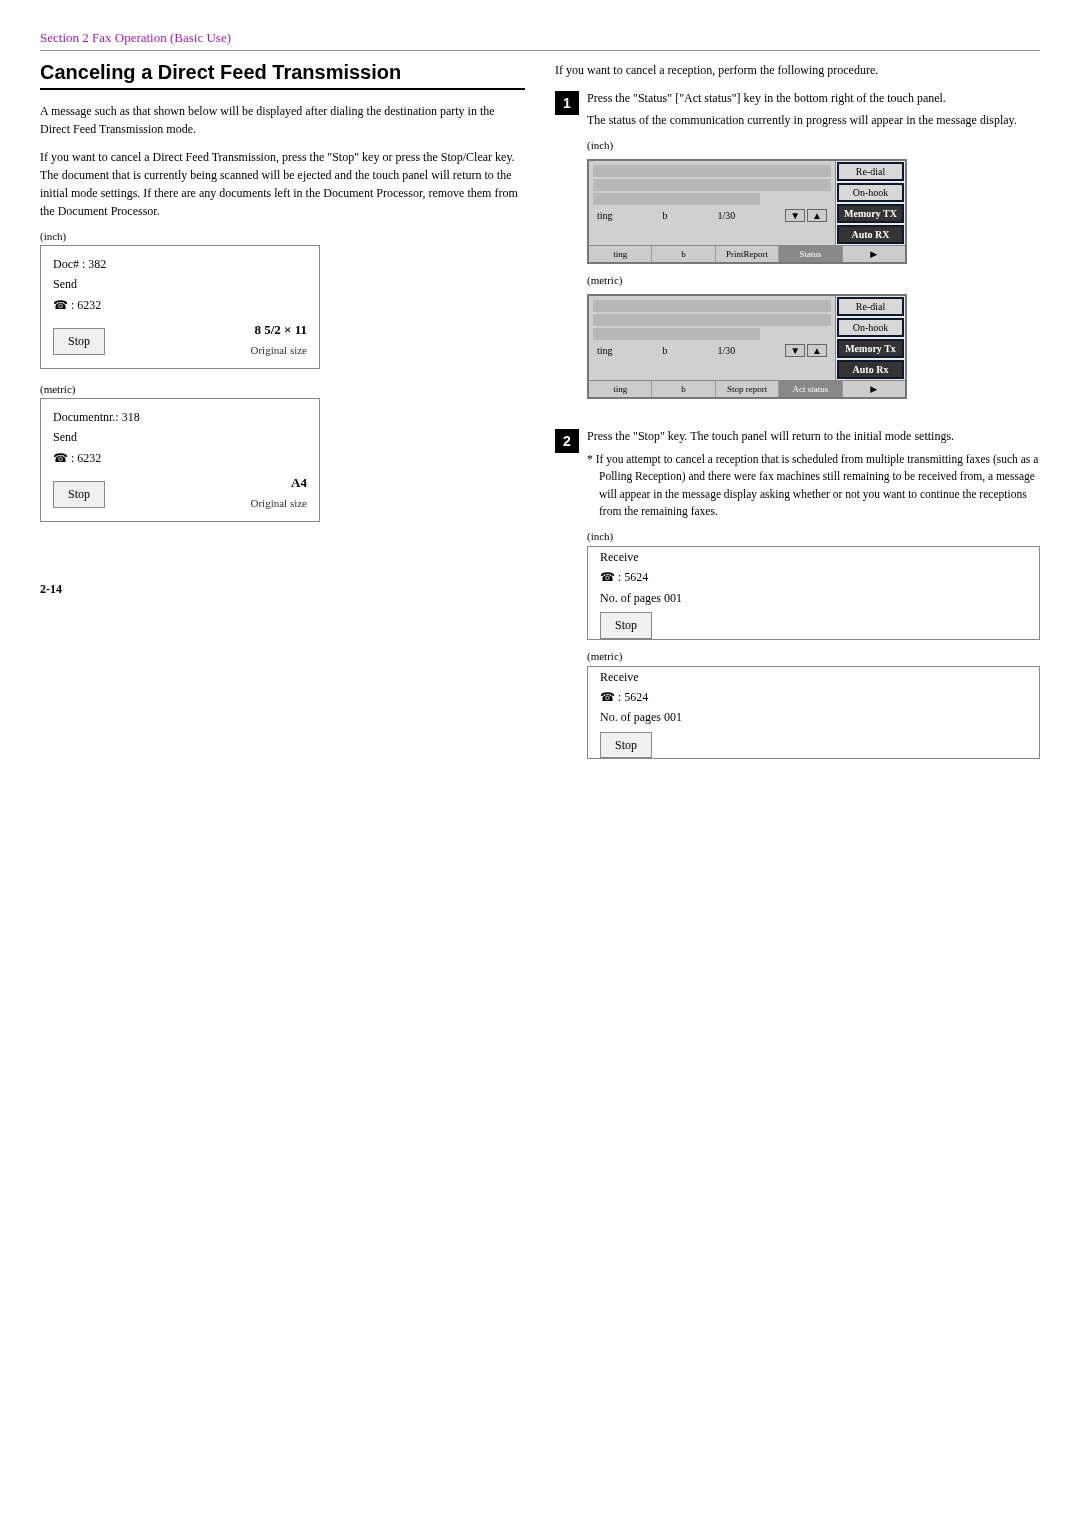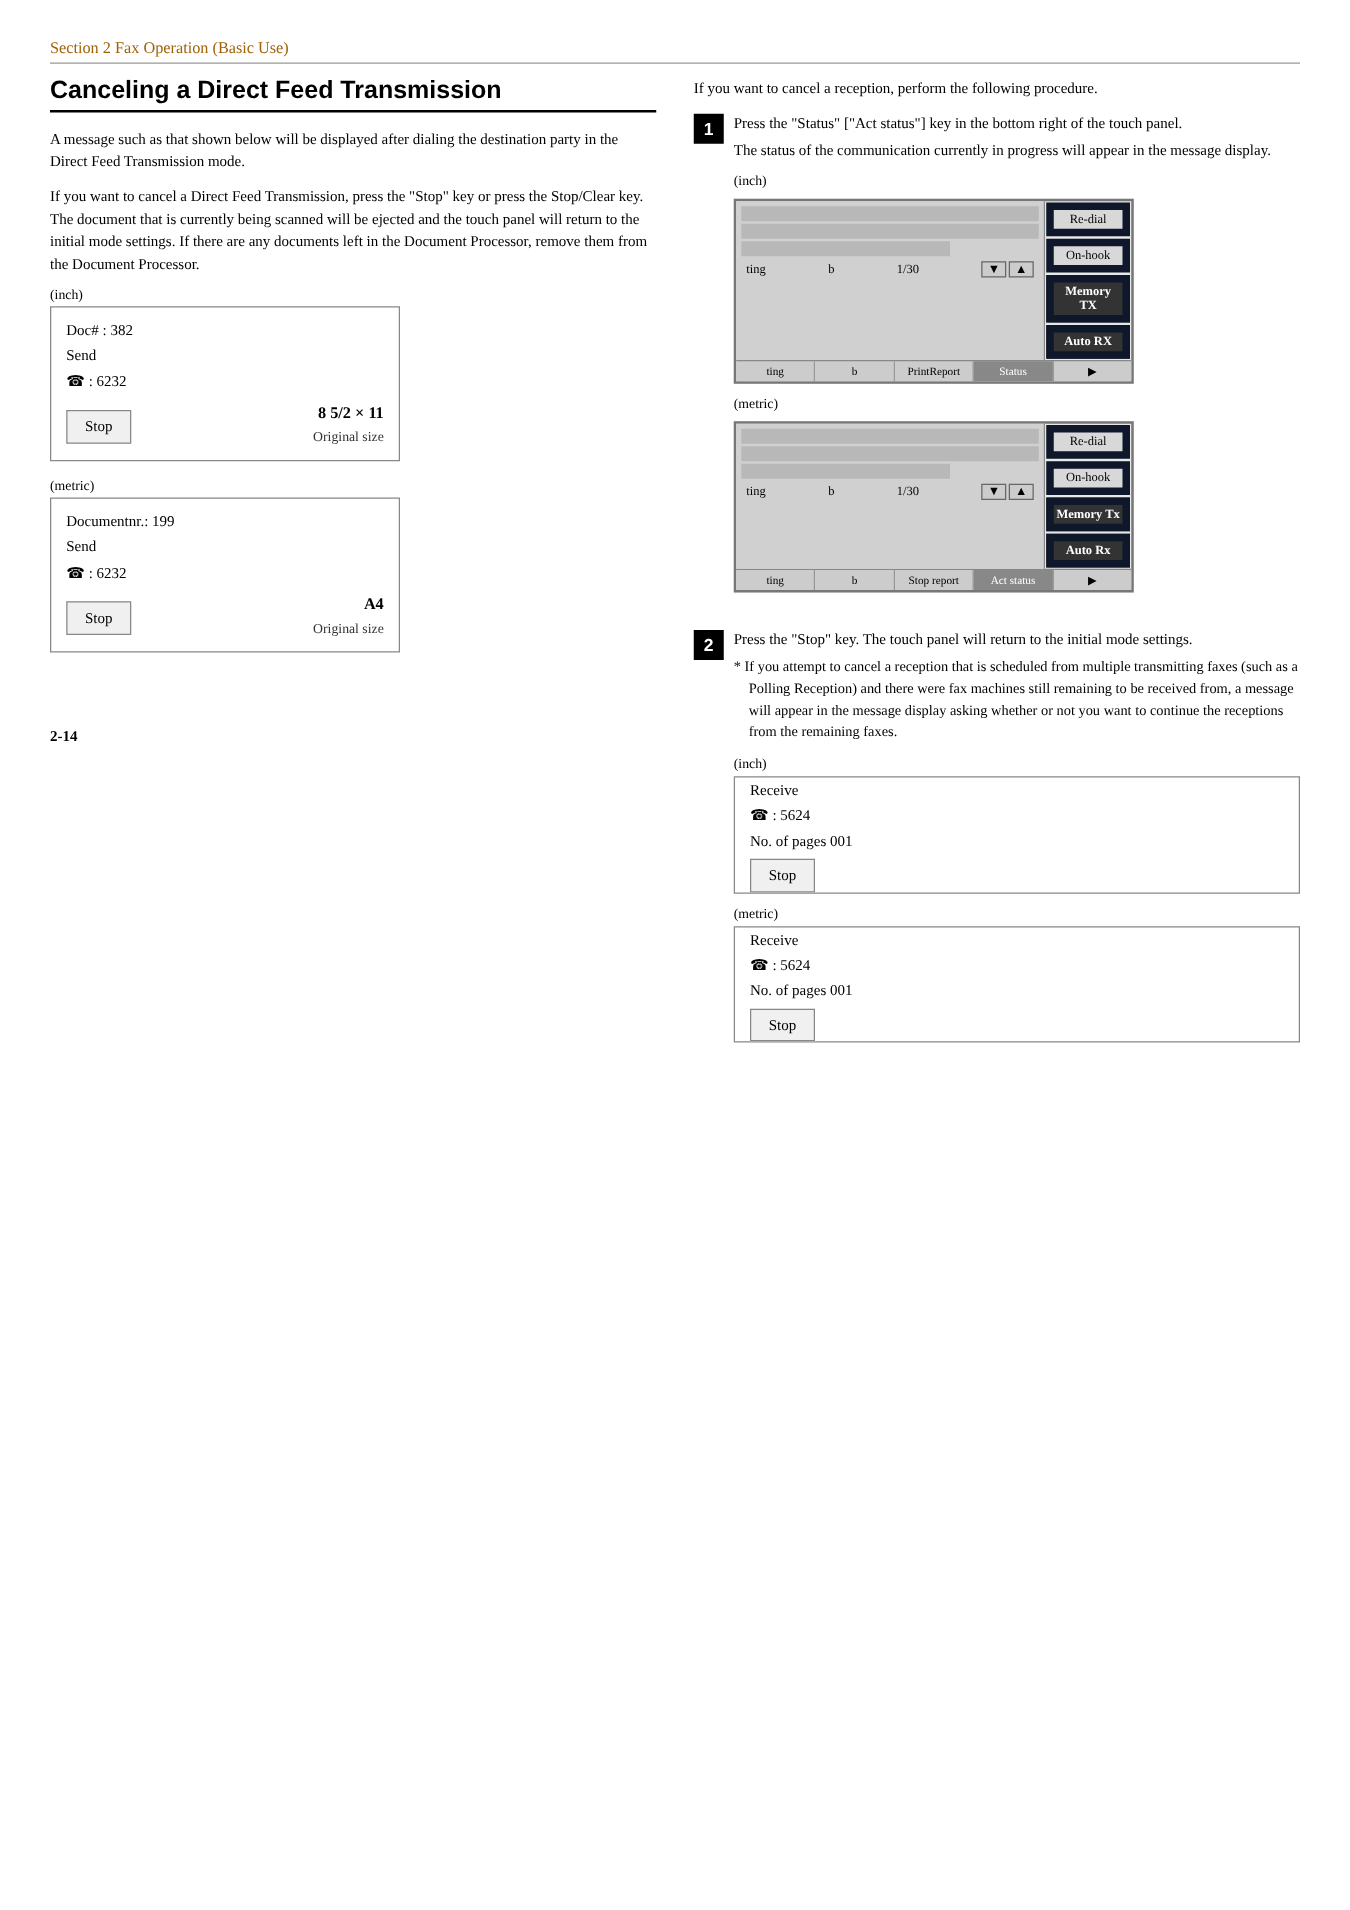--- a/index.html
+++ b/index.html
@@ -7,21 +7,21 @@
       font-family: Times New Roman, serif;
       font-size: 13px;
       background: #fff;
       color: #000;
       width: 1080px;
       min-height: 1528px;
       padding: 30px 40px;
     }
     .section-header {
       font-size: 13px;
-      color: #a16207;
+      color: #a21caf;
       margin-bottom: 6px;
       padding-bottom: 4px;
       border-bottom: 1px solid #999;
     }
     .page-layout {
       display: flex;
       gap: 30px;
       margin-top: 10px;
     }
     .left-col {
@@ -125,21 +125,21 @@
       width: 100%;
     }
     .touch-panel-sidebar {
       width: 70px;
       display: flex;
       flex-direction: column;
       border-left: 1px solid #888;
     }
     .panel-btn {
       background: #d8d8d8;
-      border: 6px solid #0f172a;
+      border: 2px solid #0f172a;
       text-align: center;
       font-size: 10px;
       padding: 2px 2px;
       margin: 1px;
       cursor: pointer;
     }
     .panel-btn.active {
       background: #333;
       color: #fff;
       font-weight: bold;
@@ -230,21 +230,21 @@
         <div style="text-align:right;">
           <div class="bold-text">8 5/2 × 11</div>
           <div class="original-size">Original size</div>
         </div>
       </div>
     </div>
 
     
     <div class="box-label" style="margin-top:14px;">(metric)</div>
     <div class="fax-display-box">
-      <div class="doc-num">Documentnr.: 199</div>
+      <div class="doc-num">Documentnr.: 318</div>
       <div>Send</div>
       <div>☎ : 6232</div>
       <div style="display:flex; justify-content:space-between; align-items:center; margin-top:4px;">
         <div>
           <div class="stop-btn">Stop</div>
         </div>
         <div style="text-align:right;">
           <div class="bold-text">A4</div>
           <div class="original-size">Original size</div>
         </div>

